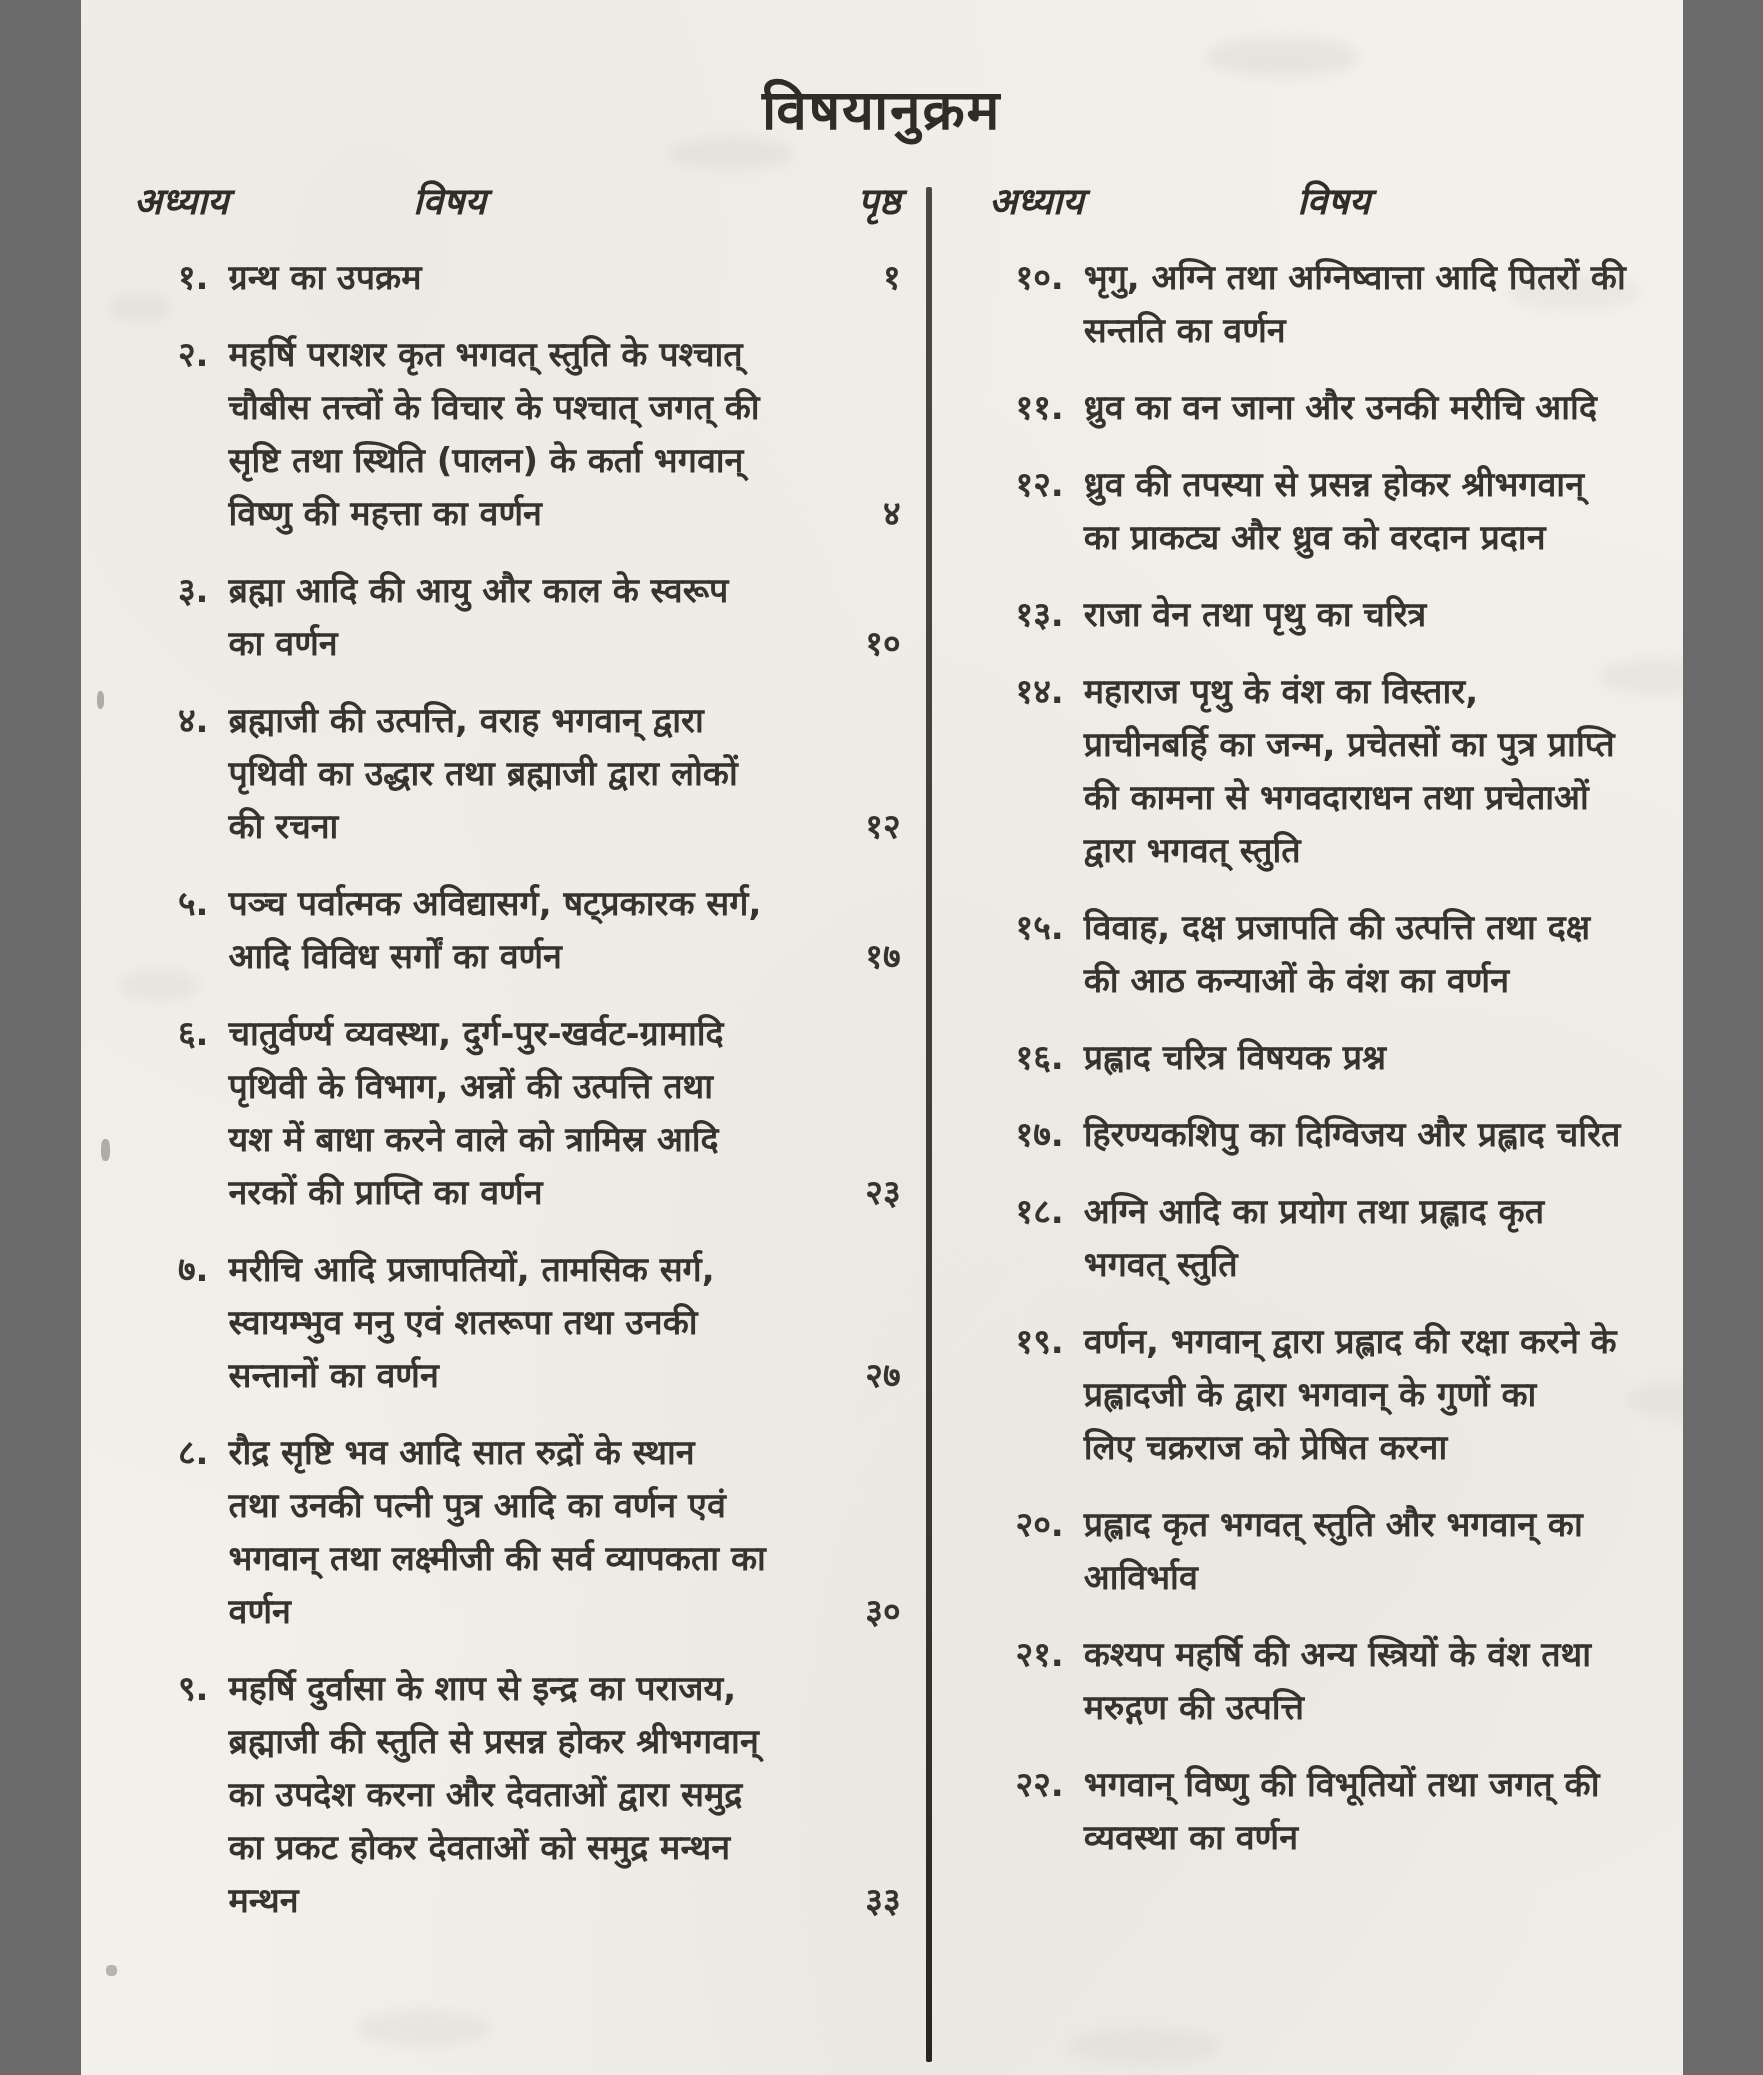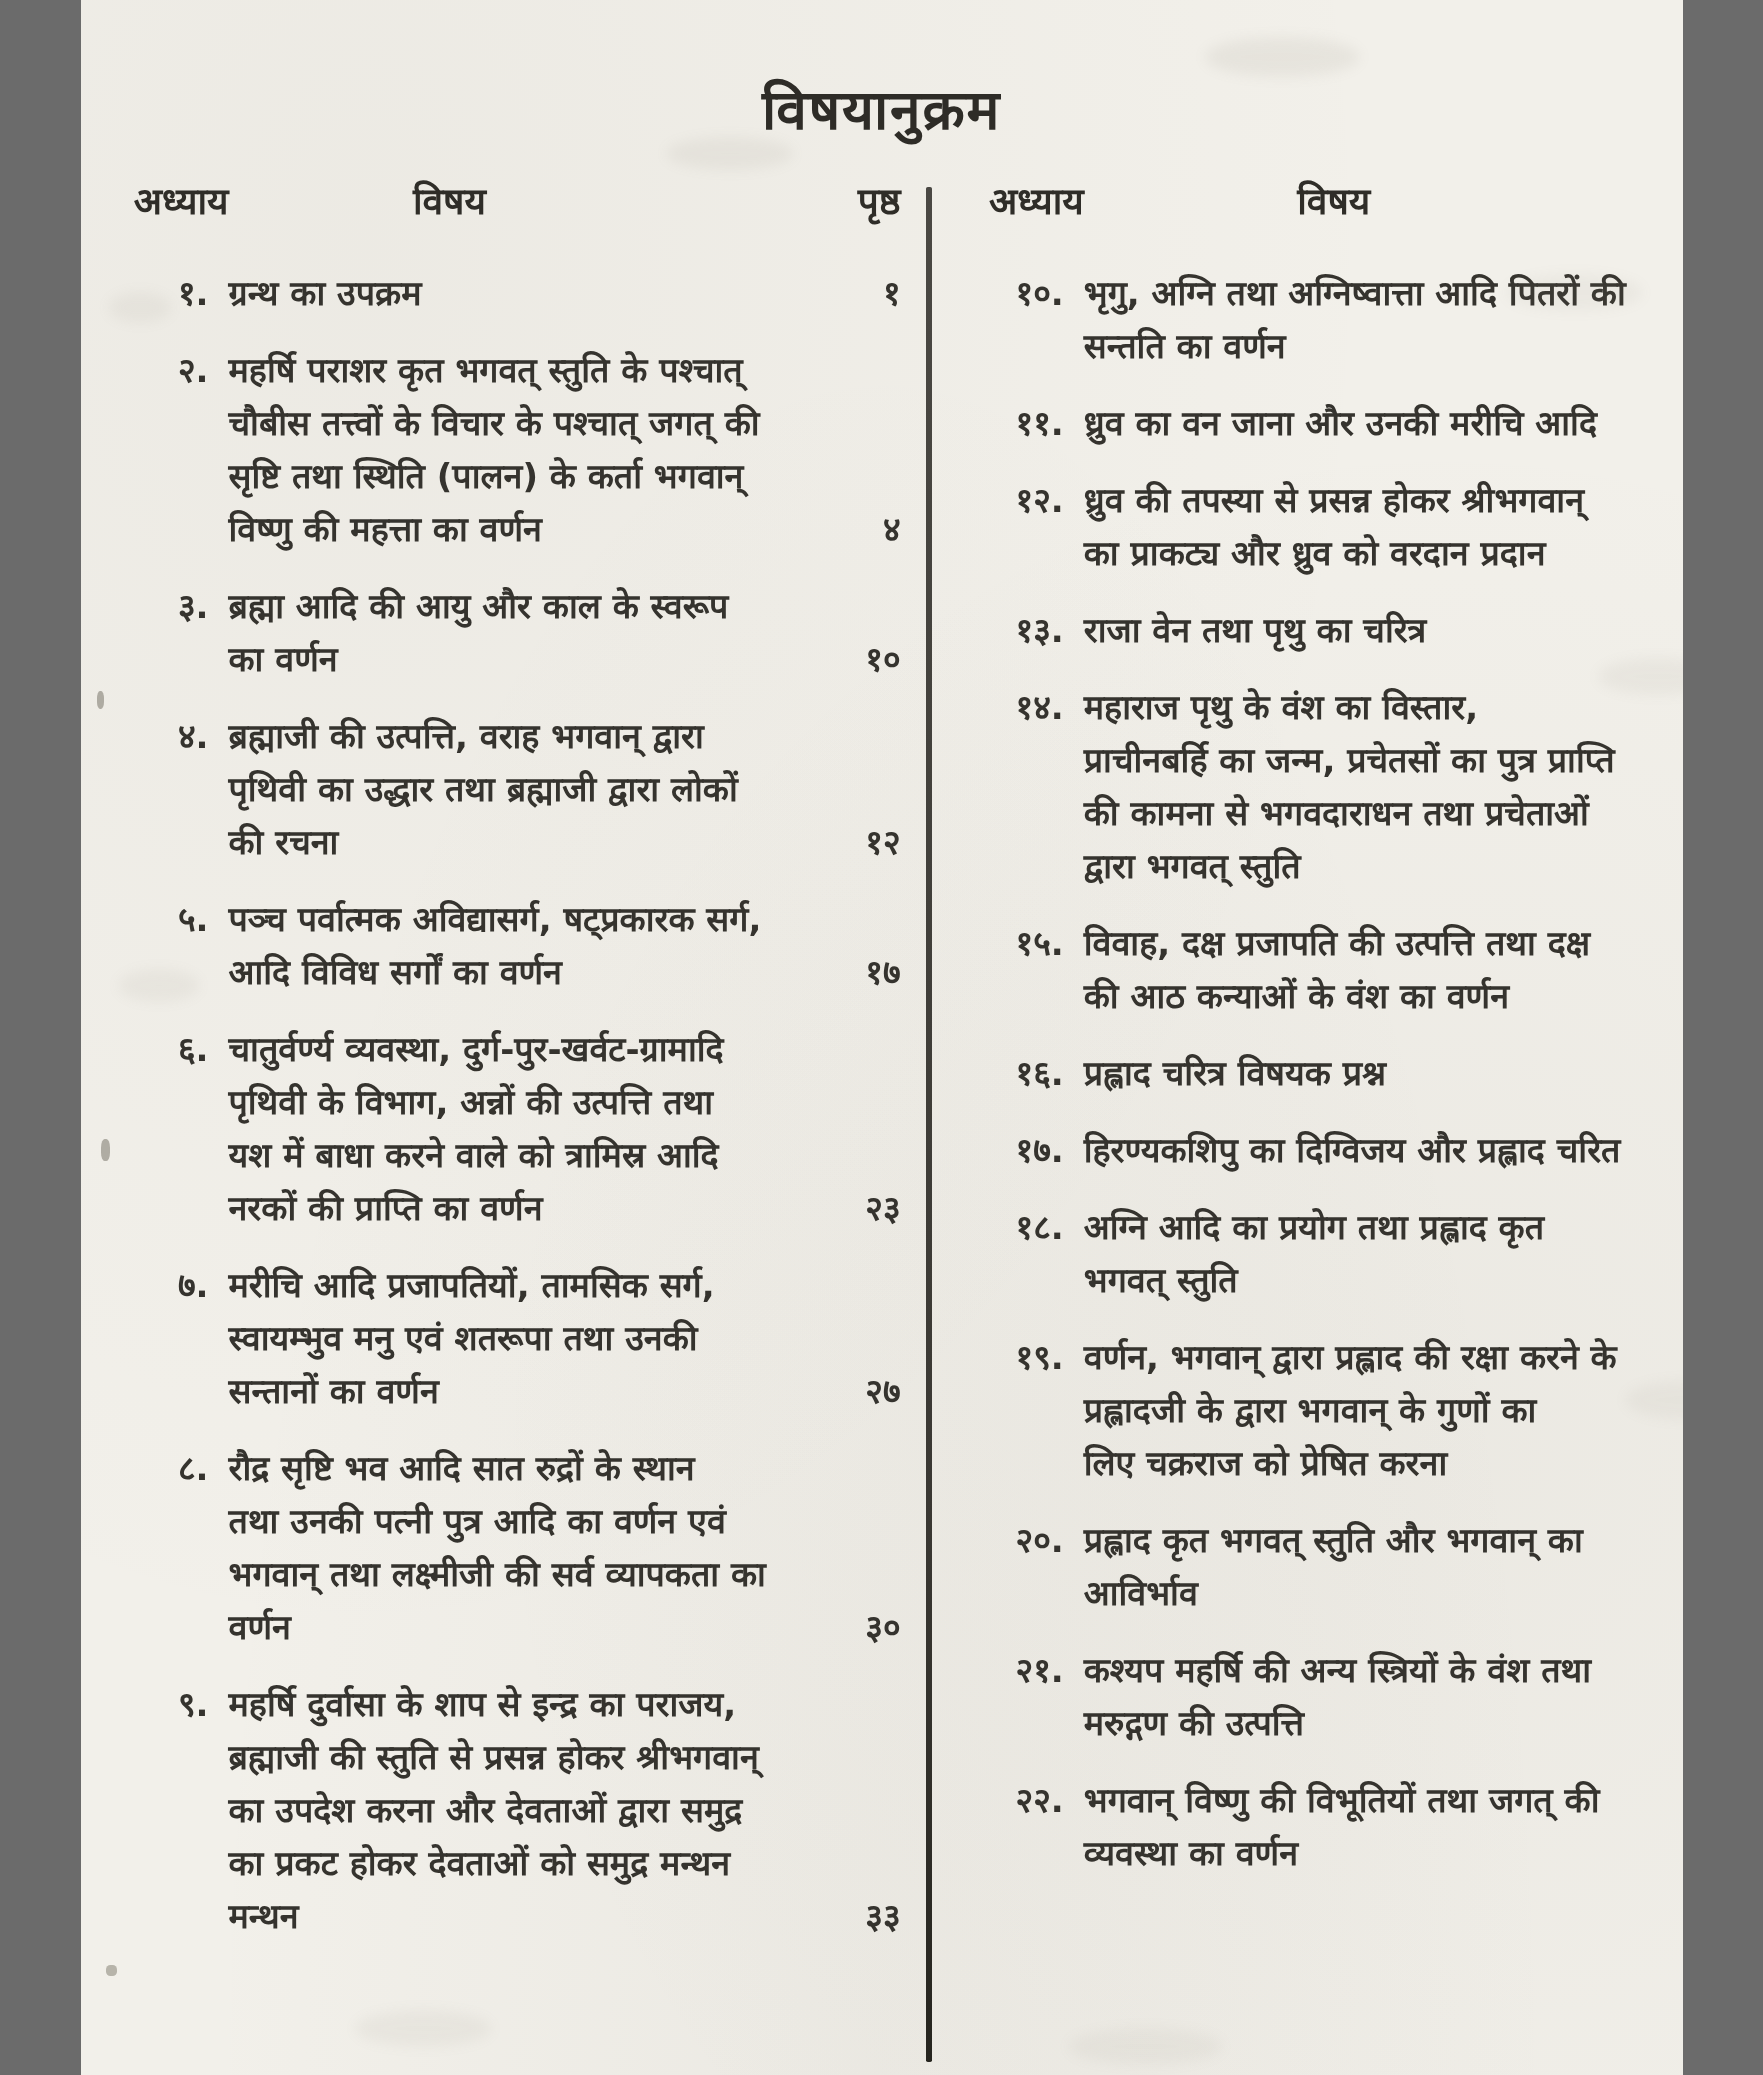--- a/index.html
+++ b/index.html
@@ -31,22 +31,22 @@
   .col-left{width:800px;padding-right:25.6px;}
   .col-right{width:876px;padding-left:50px;padding-right:37px;}
   .divider{
     width:5.5px;flex:none;
     margin-top:12.8px;
     height:1875px;
     background:linear-gradient(#4a4843,#3a3833 70%,#26251f);
     border-radius:1.8px;
   }
   .colhead{
-    position:relative;height:53px;margin-bottom:40px;
-    font-size:37px;font-weight:bold;color:#2f2d28;
+    position:relative;height:53px;margin-bottom:24px;
+    font-size:37px;font-weight:bold;color:#2f2d28;font-style:italic;
   }
   .colhead .h-chapter{position:absolute;left:7.3px;}
   .col-left  .colhead .h-subject{position:absolute;left:37%;}
   .col-right .colhead .h-subject{position:absolute;left:40%;}
   .colhead .h-page{position:absolute;right:0;}
   .entry{
     display:flex;
     margin-bottom:24px;
     font-size:34px;
     font-weight:600;

